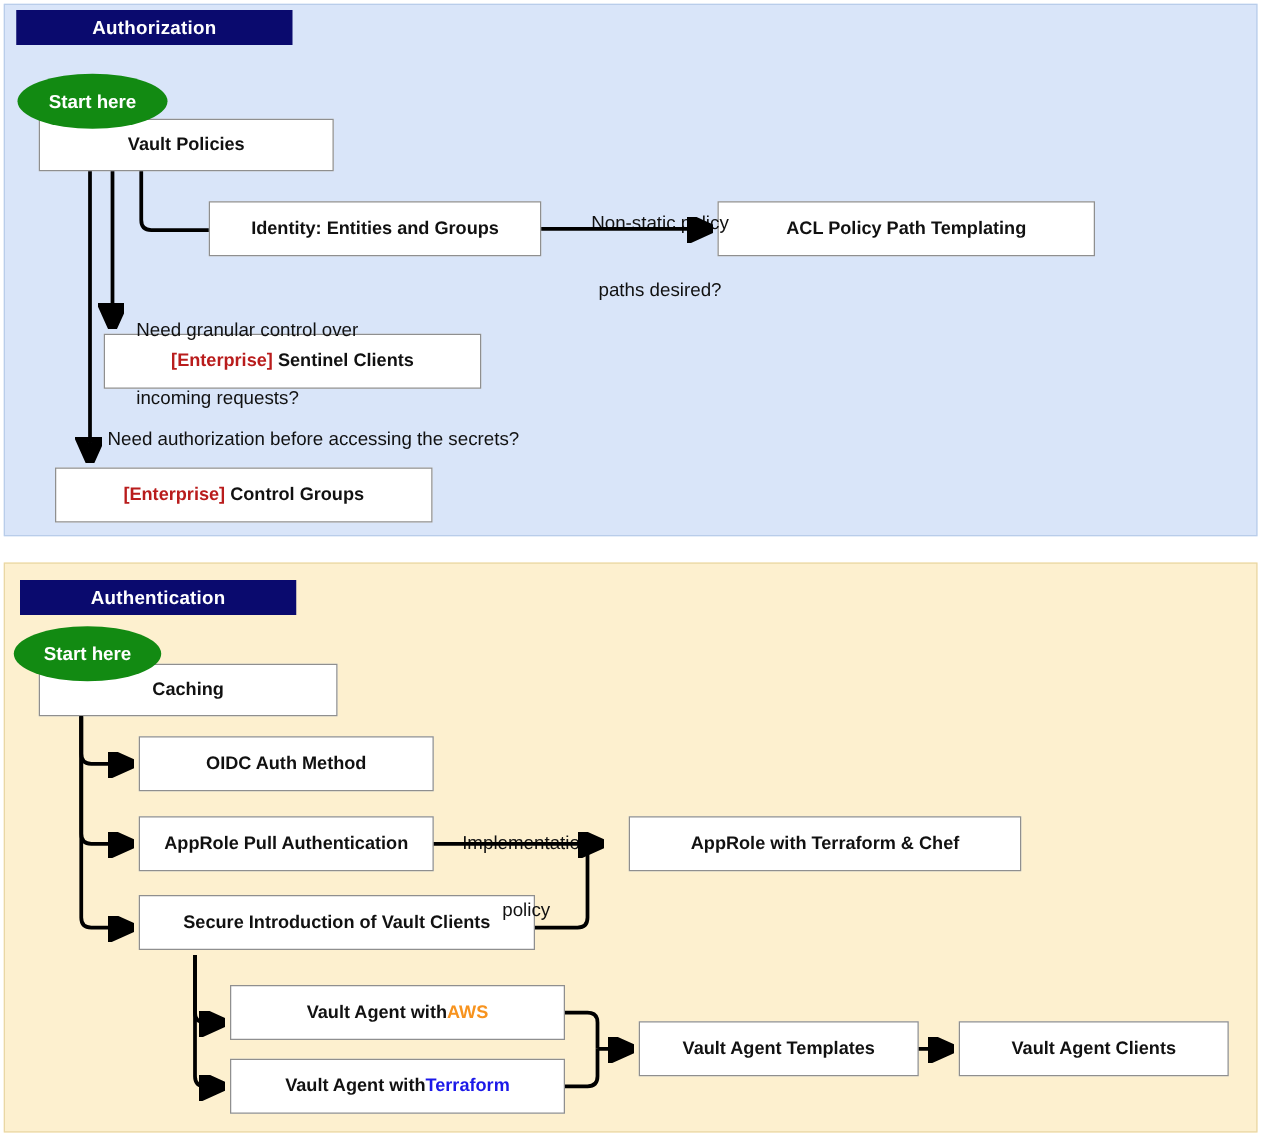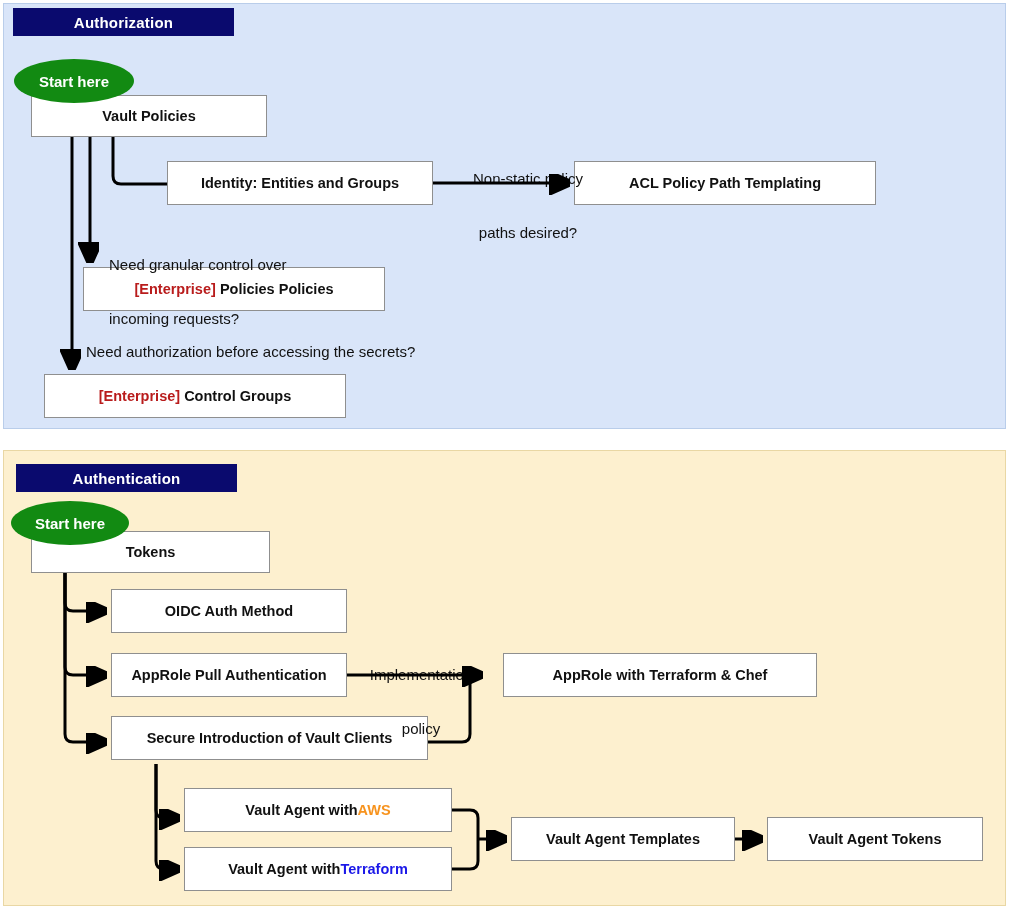--- a/index.html
+++ b/index.html
@@ -100,21 +100,21 @@
 
   <div class="node" style="left:31px; top:95px; width:236px; height:42px;">Vault Policies</div>
 
   <div class="node" style="left:167px; top:161px; width:266px; height:44px;">Identity: Entities and Groups</div>
 
   <div class="node" style="left:574px; top:161px; width:302px; height:44px;">ACL Policy Path Templating</div>
 
   <div class="node" style="left:83px; top:267px; width:302px; height:44px;">
     <span class="ent">[Enterprise]</span>
     <span style="white-space:pre">&nbsp;</span>
-    <span>Policies Policies</span>
+    <span>Sentinel Clients</span>
   </div>
 
   <div class="node" style="left:44px; top:374px; width:302px; height:44px;">
     <span class="ent">[Enterprise]</span>
     <span style="white-space:pre">&nbsp;</span>
     <span>Control Groups</span>
   </div>
 
   <div class="edge-label" style="left:440px; top:133px; text-align:center; width:176px;">
     <div>Non-static policy</div>
@@ -127,21 +127,21 @@
   </div>
 
   <div class="edge-label" style="left:86px; top:343px;">Need authorization before accessing the secrets?</div>
 
   <div class="panel panel-auth-n"></div>
 
   <div class="section-header" style="left:16px; top:464px; width:221px; height:28px;">Authentication</div>
 
   <div class="start-pill" style="left:11px; top:501px; width:118px; height:44px;">Start here</div>
 
-  <div class="node" style="left:31px; top:531px; width:239px; height:42px;">Tokens</div>
+  <div class="node" style="left:31px; top:531px; width:239px; height:42px;">Caching</div>
 
   <div class="node" style="left:111px; top:653px; width:236px; height:44px;">AppRole Pull Authentication</div>
 
   <div class="node" style="left:111px; top:589px; width:236px; height:44px;">OIDC Auth Method</div>
 
   <div class="node" style="left:487px; top:653px; width:314px; height:44px;margin-left:16px;">AppRole with Terraform &amp; Chef</div>
 
   <div class="node" style="left:111px; top:716px; width:317px; height:44px;">Secure Introduction of Vault Clients</div>
 
   <div class="node" style="left:184px; top:788px; width:268px; height:44px;">
@@ -149,21 +149,21 @@
     <span class="aws">AWS</span>
   </div>
 
   <div class="node" style="left:184px; top:847px; width:268px; height:44px;">
     <span>Vault Agent with </span>
     <span class="k8s">Terraform</span>
   </div>
 
   <div class="node" style="left:511px; top:817px; width:224px; height:44px;text-align:center;">Vault Agent Templates</div>
 
-  <div class="node" style="left:767px; top:817px; width:216px; height:44px;">Vault Agent Tokens</div>
+  <div class="node" style="left:767px; top:817px; width:216px; height:44px;">Vault Agent Clients</div>
 
   <div class="edge-label" style="left:357px; top:629px; text-align:center; width:128px;">
     <div>Implementation</div>
     <div>policy</div>
   </div>
 
   <svg class="wires" viewBox="0 0 1010 909">
     <defs>
       <marker id="arw" markerWidth="7" markerHeight="7" refX="5.6" refY="3.1" orient="auto" markerUnits="strokeWidth">
         <path d="M0,0.4 L6,3.1 L0,5.8 z" fill="#000000" stroke="none"></path>

